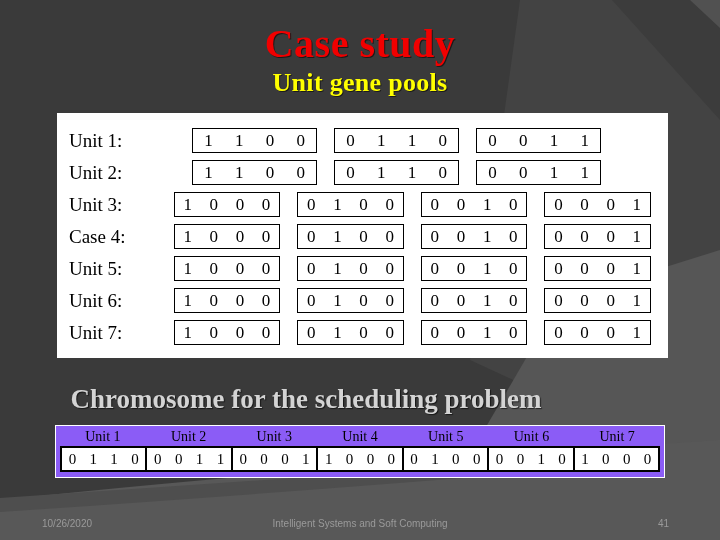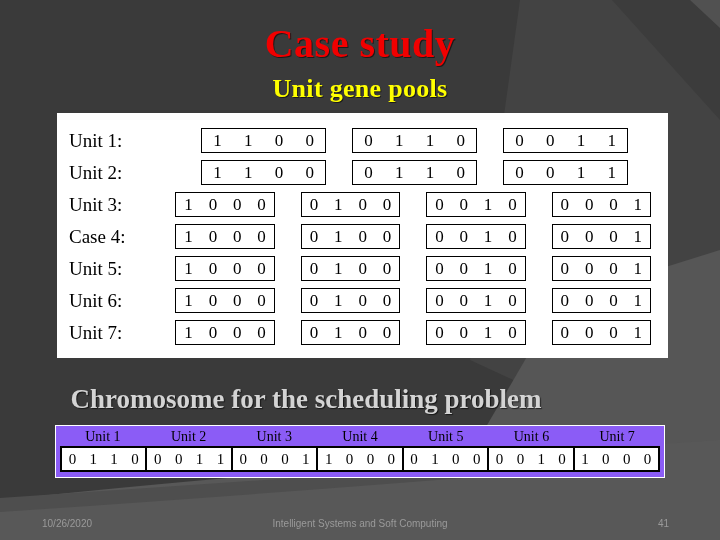--- a/index.html
+++ b/index.html
@@ -35,40 +35,38 @@
     letter-spacing: 0.5px;
     line-height: 1.12;
     text-shadow: 1px 1px 0 rgba(0,0,0,0.55);
   }
   .title-sub {
     font-size: 26px;
     font-weight: bold;
     color: #ffff00;
     letter-spacing: 0.3px;
     line-height: 1.2;
-    margin-top: 6px;
     text-shadow: 1px 1px 0 rgba(0,0,0,0.55);
   }
 
   
   .pool-panel {
     position: absolute;
     left: 57px; top: 113px;
     width: 611px; height: 245px;
     background: #ffffff;
     z-index: 4;
     box-sizing: border-box;
     padding: 12px 0 0 0;
   }
   .pool-row {
     display: flex;
     align-items: center;
     height: 31px;
     margin-bottom: 1px;
-    gap: 9px;
   }
   .pool-label {
     width: 135px;
     padding-left: 12px;
     box-sizing: border-box;
     font-size: 19px;
     color: #000;
     white-space: nowrap;
   }
   .gene-group {

